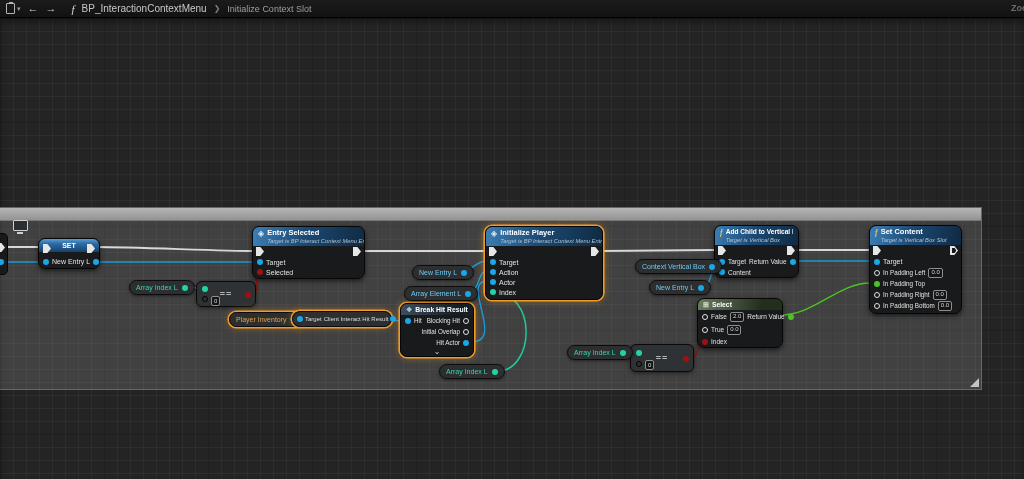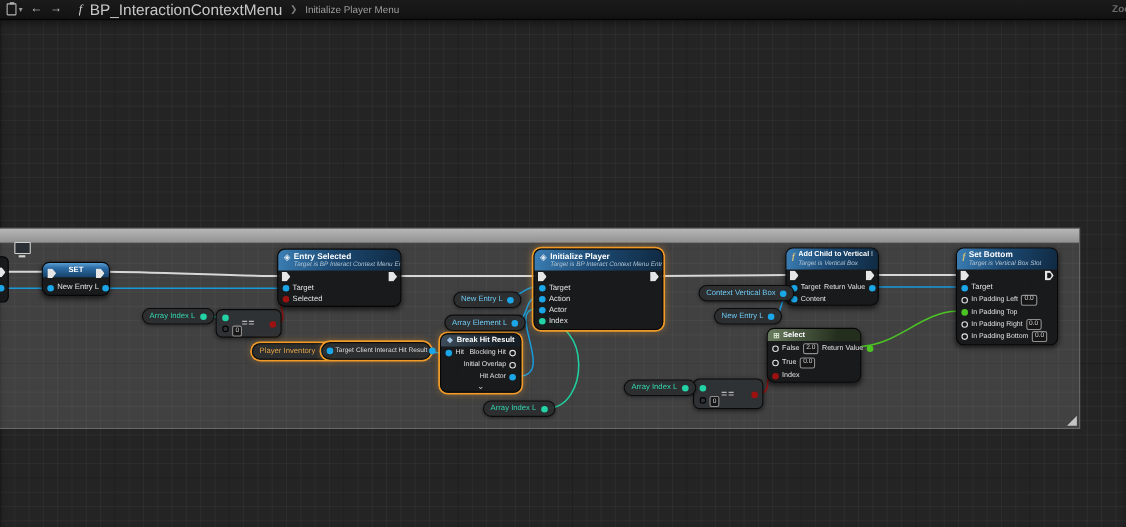--- a/index.html
+++ b/index.html
@@ -8,21 +8,21 @@
 
   
   #toolbar { position:absolute; left:0; top:0; width:1024px; height:18px;
     background:linear-gradient(180deg,#1b1b1b,#121212); border-bottom:1px solid #000;
     display:flex; align-items:center; gap:7px; padding:0 6px; z-index:20; }
   .tb-ic { color:#c9c9c9; font-size:11px; line-height:11px; }
   .clip { width:9px; height:11px; border:1.3px solid #b5b5b5; border-radius:1px; position:relative; }
   .clip:before { content:""; position:absolute; left:1.5px; top:-2.5px; width:4px; height:2px; background:#b5b5b5; }
   .caret { color:#9a9a9a; font-size:7px; }
   .fn-glyph { font-family:"Liberation Serif", serif; font-style:italic; color:#dcdcdc; font-size:11px; }
-  .bc1 { color:#c8c8c8; font-size:14px; }
+  .bc1 { color:#c8c8c8; font-size:10px; }
   .bc-sep { color:#7d7d7d; font-size:8px; }
   .bc2 { color:#9f9f9f; font-size:9px; }
   #zoomind { position:absolute; right:0; top:3px; width:13px; overflow:hidden;
     white-space:nowrap; color:#6b6b6b; font-size:9px; font-weight:bold; }
 
   
   #graph { position:absolute; left:0; top:18px; width:1024px; height:461px;
     background-color:#242424;
     background-image:
       linear-gradient(rgba(0,0,0,.32) 1px, transparent 1px),
@@ -105,21 +105,21 @@
 <div id="toolbar">
   <span style="display:flex;align-items:center;gap:2px">
     <span class="clip"></span>
     <span class="caret">▾</span>
   </span>
   <span class="tb-ic">←</span>
   <span class="tb-ic">→</span>
   <span class="fn-glyph" style="margin-left:8px">f</span>
   <span class="bc1">BP_InteractionContextMenu</span>
   <span class="bc-sep">❯</span>
-  <span class="bc2">Initialize Player Menu</span>
+  <span class="bc2">Initialize Context Slot</span>
   <span id="zoomind">Zoom</span>
 </div>
 
 <div id="graph">
 
   <div id="comment">
     <div class="chdr"></div>
     <div class="rsz"></div>
   </div>
 
@@ -255,21 +255,21 @@
     <div class="r" style="height:10px;font-size:6.5px">
       <span class="pin p-obj"></span>
       <span>Content</span>
     </div>
   </div>
 
   <div class="node" style="left:869px;top:207px;width:93px;height:89px">
     <div class="nhead">
       <span class="nicon fico">f</span>
       <span style="overflow:hidden">
-        <span class="ntitle" style="display:block">Set Bottom</span>
+        <span class="ntitle" style="display:block">Set Content</span>
         <span class="nsub" style="display:block">Target is Vertical Box Slot</span>
       </span>
     </div>
     <div class="xr">
       <span class="xpin"></span>
       <span class="xpin hollow">
           <i></i>
         </span>
     </div>
     <div class="r" style="height:11px">

